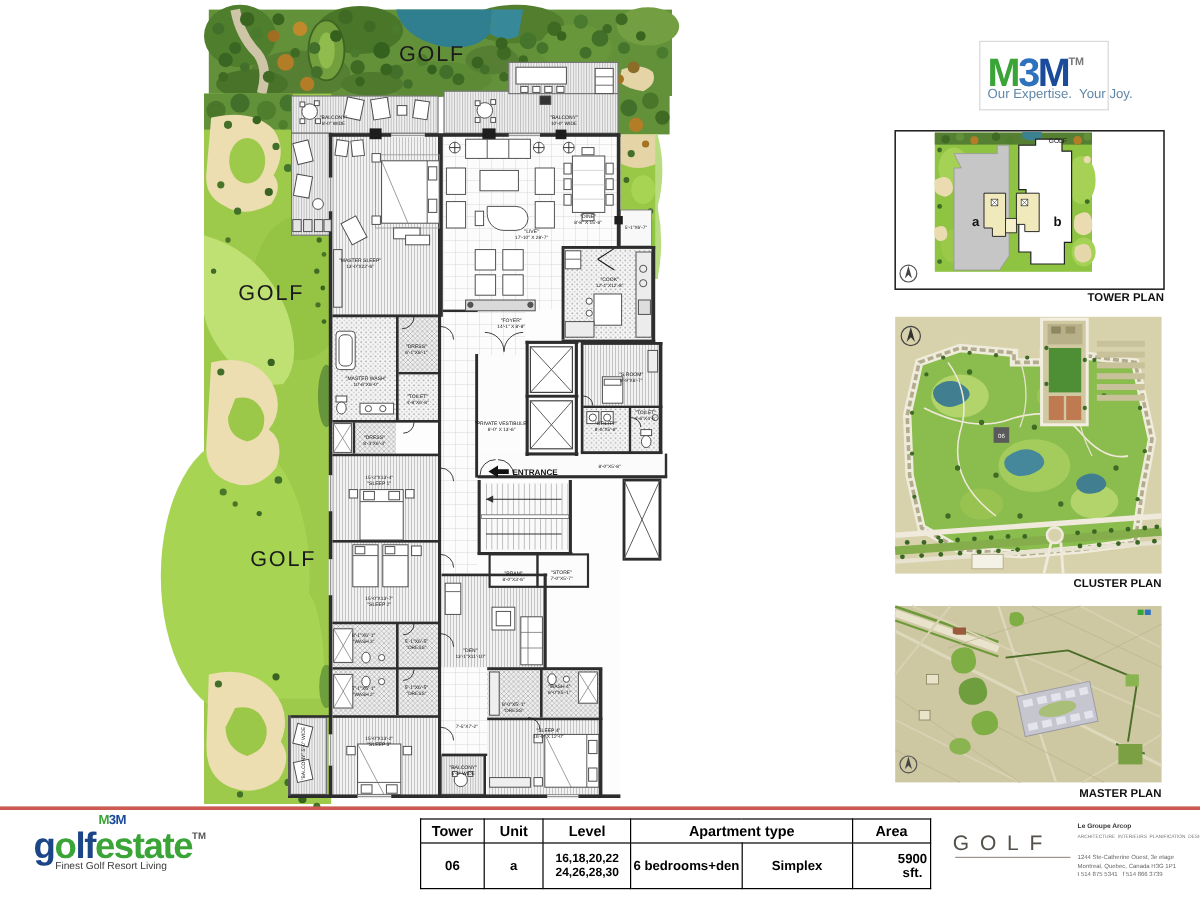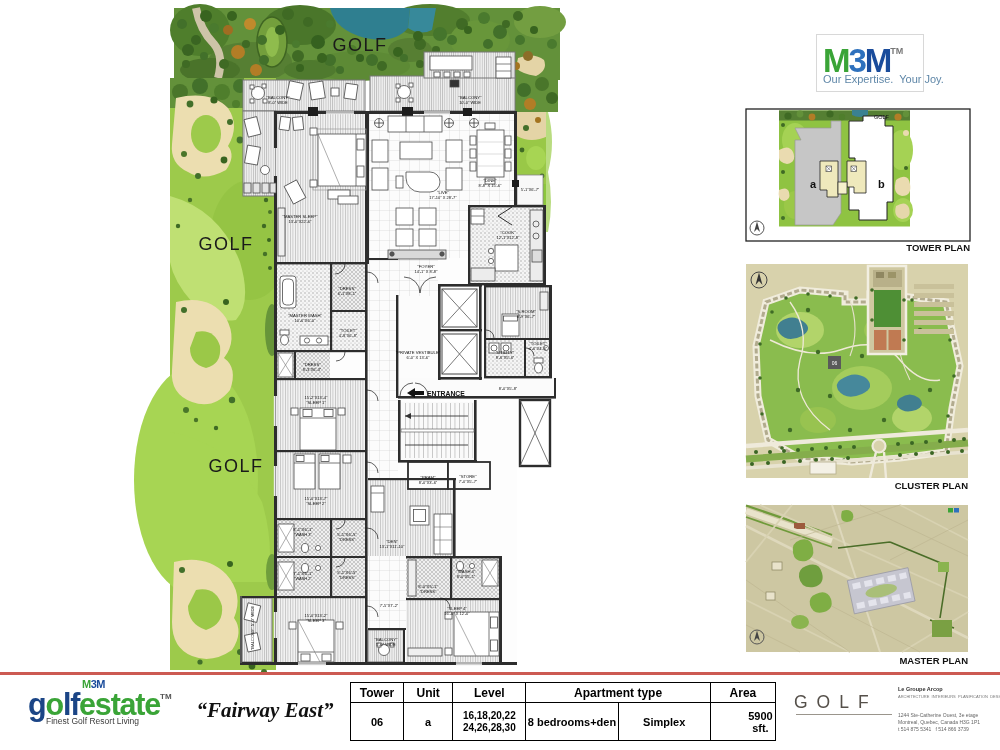--- a/index.html
+++ b/index.html
@@ -1111,36 +1111,35 @@
 
 <div class="abs" style="left:0;top:672px;width:1000px;height:3px;background:#cc5a52;"></div>
 
 <div class="abs" style="left:28px;top:678px;width:150px;height:56px;">
   <div class="abs" style="left:6px;top:0px;font-size:11px;font-weight:bold;letter-spacing:-0.5px;padding-left:48px;"><span style="color:#3aa437">M</span><span style="color:#1a4c9b">3M</span></div>
   <div class="abs" style="left:0px;top:2px;font-size:30.5px;font-weight:bold;letter-spacing:-1.2px;line-height:33px;white-space:nowrap;"><span style="color:#1b4586">g</span><span style="color:#3aa437">o</span><span style="color:#1b4586">lf</span><span style="color:#3aa437">estate</span><span style="font-size:8px;color:#555;letter-spacing:0;vertical-align:16px;">TM</span></div>
   <div class="abs" style="left:8px;top:2px;width:17px;height:17px;border-radius:50%;background:#3aa437;opacity:0;"></div>
   <div class="abs" style="left:18px;top:38px;font-size:8.5px;color:#3c3c3c;white-space:nowrap;">Finest Golf Resort Living</div>
 </div>
 
-<div class="abs" style="left:180px;top:698px;width:170px;text-align:center;font-family:'Liberation Serif',serif;font-style:italic;font-weight:bold;font-size:21px;color:#111;">“Fairway East”</div>
 
 <table class="abs" style="left:350px;top:682px;width:426px;height:59px;border-collapse:collapse;table-layout:fixed;" cellspacing="0">
   <tbody>
         <tr style="height:20px;">
     <td style="border:1.6px solid #000;width:50px;text-align:center;font-size:12px;font-weight:bold;">Tower</td>
     <td style="border:1.6px solid #000;width:46px;text-align:center;font-size:12px;font-weight:bold;">Unit</td>
     <td style="border:1.6px solid #000;width:70px;text-align:center;font-size:12px;font-weight:bold;">Level</td>
     <td colspan="2" style="border:1.6px solid #000;width:181px;text-align:center;font-size:12px;font-weight:bold;">Apartment type</td>
     <td style="border:1.6px solid #000;width:62px;text-align:center;font-size:12px;font-weight:bold;">Area</td>
   </tr>
   <tr>
     <td style="border:1.6px solid #000;text-align:center;font-size:11px;font-weight:bold;">06</td>
     <td style="border:1.6px solid #000;text-align:center;font-size:11px;font-weight:bold;">a</td>
     <td style="border:1.6px solid #000;text-align:center;font-size:10px;font-weight:bold;line-height:12px;">16,18,20,22<br>24,26,28,30</td>
-    <td style="border:1.6px solid #000;text-align:center;font-size:11px;font-weight:bold;">8 bedrooms+den</td>
+    <td style="border:1.6px solid #000;text-align:center;font-size:11px;font-weight:bold;">6 bedrooms+den</td>
     <td style="border:1.6px solid #000;text-align:center;font-size:11px;font-weight:bold;">Simplex</td>
     <td style="border:1.6px solid #000;text-align:center;font-size:11px;font-weight:bold;padding-left:36px;">5900 sft.</td>
   </tr>
 </tbody>
     </table>
 
 <div class="abs" style="left:794px;top:686px;width:200px;height:58px;">
   <div class="abs" style="left:0;top:6px;font-size:17.5px;letter-spacing:9px;color:#55504a;">GOLF</div>
   <div class="abs" style="left:2px;top:28px;width:96px;height:1px;background:#9a958c;"></div>
   <div class="abs" style="left:104px;top:0px;font-size:5.5px;font-weight:bold;color:#333;">Le Groupe Arcop</div>

